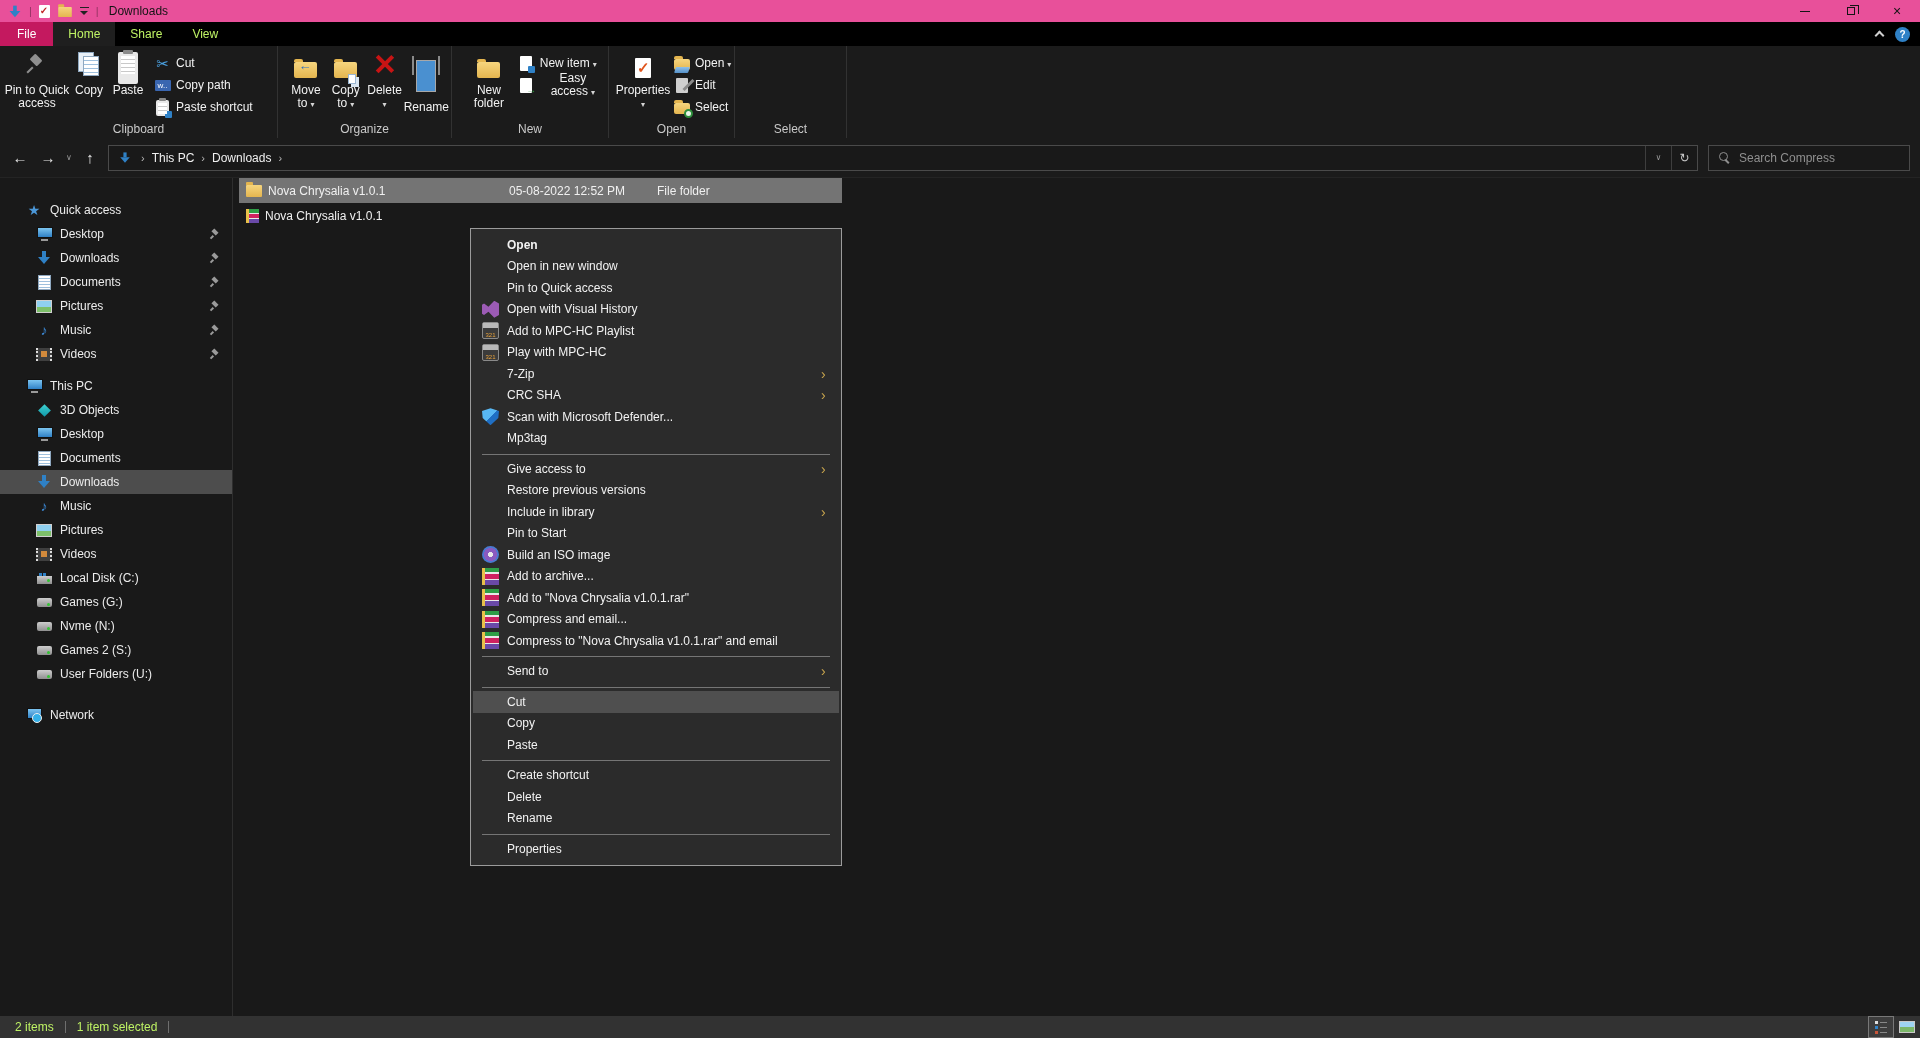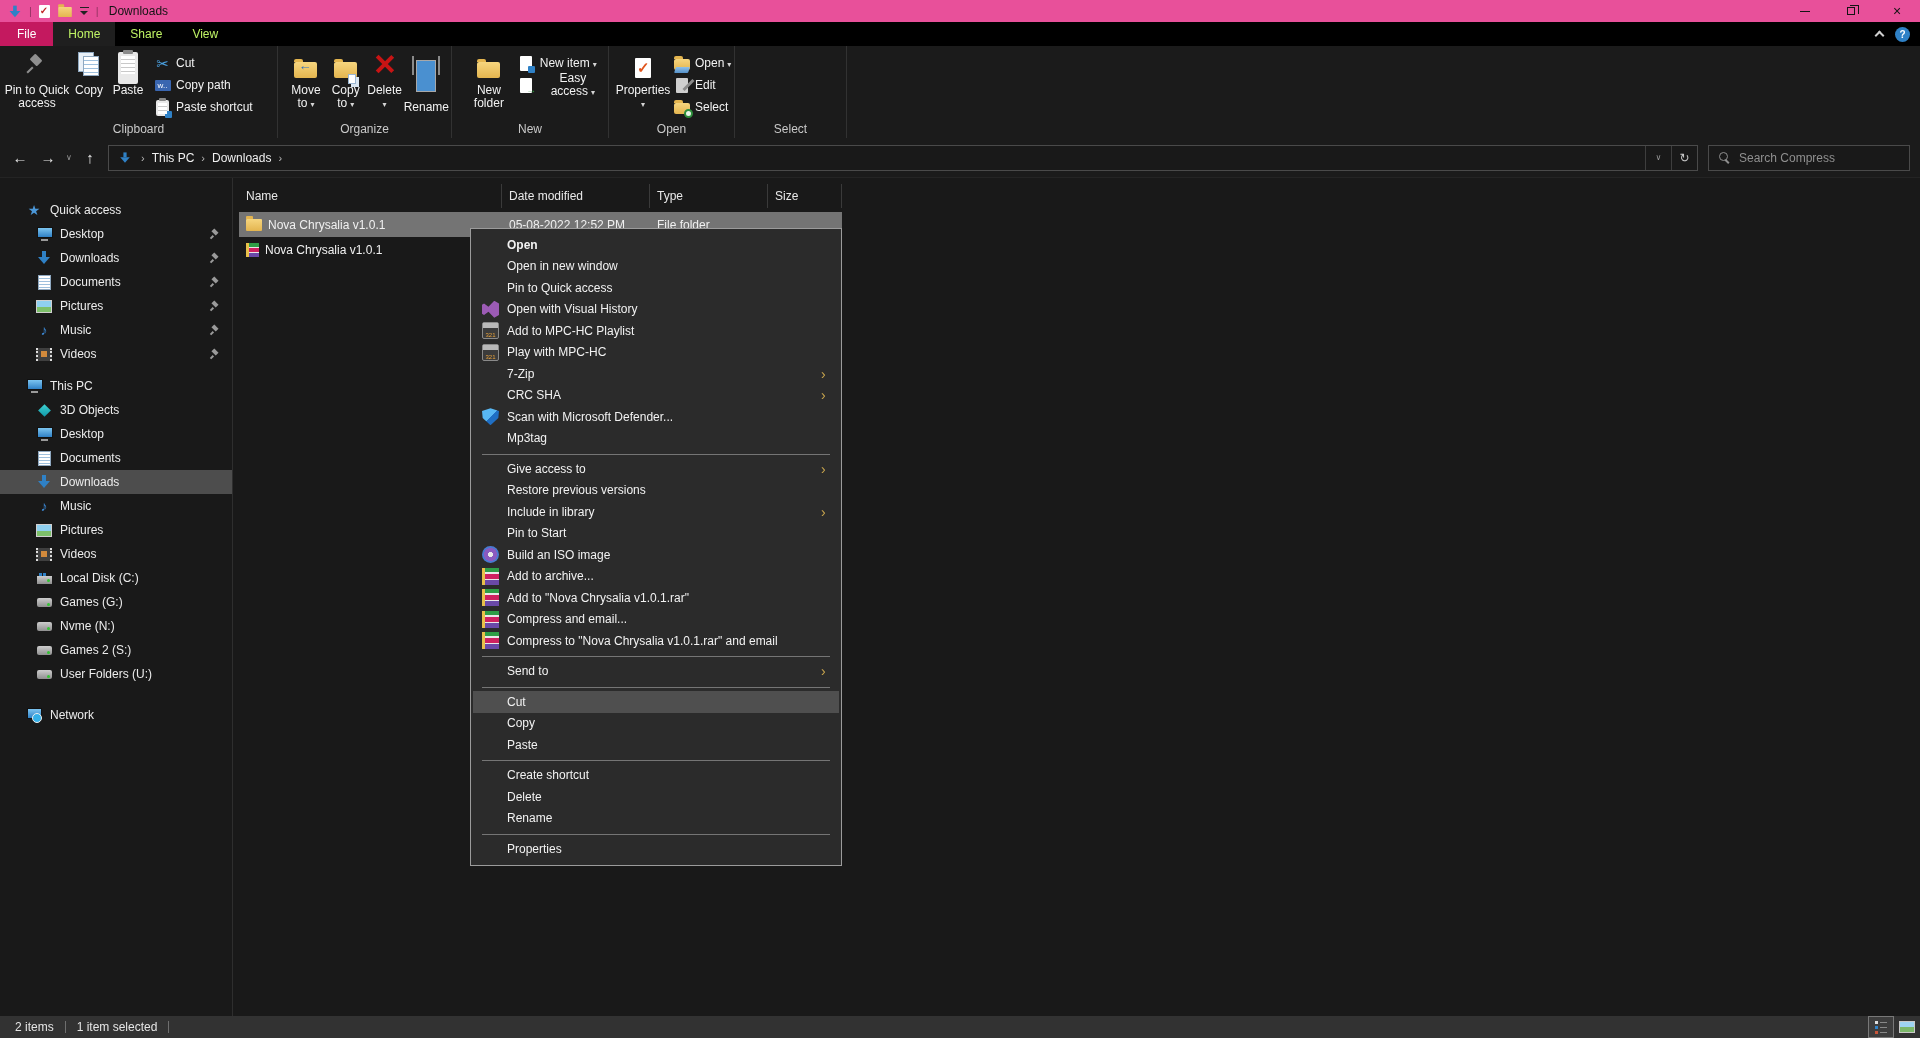--- a/index.html
+++ b/index.html
@@ -164,21 +164,21 @@
   .cm-item.hl{background:#4f4f4f}
   .cm-icon{width:17px;height:17px;margin-right:8px;flex:none;display:flex;align-items:center;justify-content:center;position:relative}
   .cm-label{flex:1;white-space:nowrap;overflow:hidden}
   .cm-arrow{display:none;width:10px;color:#c9a54d;font-size:14px;line-height:14px}
   .cm-arrow::before{content:"›"}
   .cm-item.sub .cm-arrow{display:block}
   .cm-item.sep{height:9px;pointer-events:none}
   .cm-item.sep::after{content:"";position:absolute;left:9px;right:9px;top:50%;border-top:1px solid #757575}
 
   
-  .statusbar{position:absolute;left:0;right:0;bottom:0;height:22px;background:#323232;display:flex;align-items:center;padding-left:15px;color:#e5e5e5}
+  .statusbar{position:absolute;left:0;right:0;bottom:0;height:22px;background:#323232;display:flex;align-items:center;padding-left:15px;color:#bef264}
   .spipe{width:1px;height:12px;background:#6e6e6e;margin:0 11px}
   .viewbtns{margin-left:auto;display:flex;height:22px}
   .viewbtn{width:26px;display:flex;align-items:center;justify-content:center}
   .viewbtn.active{background:#3d3d3d;border:1px solid #787878}
   .vi-details{width:12px;height:13px;position:relative}
   .vi-details::before{content:"";position:absolute;left:0;top:0;width:3px;height:3px;background:#ddd;box-shadow:0 5px 0 #2f81c6,0 10px 0 #c8553a}
   .vi-details::after{content:"";position:absolute;left:5px;top:1px;width:7px;height:1.5px;background:#888;box-shadow:0 5px 0 #888,0 10px 0 #888}
   .vi-thumb{width:16px;height:12px;background:linear-gradient(180deg,#9fd4f2 55%,#7cb86a 55%);border:1px solid #c9c9c9}
 
   
@@ -502,26 +502,20 @@
 
       </div>
       <div class="sb-item sec gap16">
         <span class="sb-icon ic-network"></span>
         <span class="sb-label">Network</span>
 
       </div>
     </nav>
 
   <div class="content">
-    <div class="hdr">
-      <div class="hcell w-name">Name</div>
-      <div class="hcell w-mod">Date modified</div>
-      <div class="hcell w-type">Type</div>
-      <div class="hcell w-size">Size</div>
-    </div>
 
     <div>
 
     <div class="frow sel">
           <div class="fcell fc-name w-name">
             <span class="ficon ic-folder"></span>
             <span>Nova Chrysalia v1.0.1</span>
           </div>
           <div class="fcell w-mod">05-08-2022 12:52 PM</div>
           <div class="fcell w-type">File folder</div>

